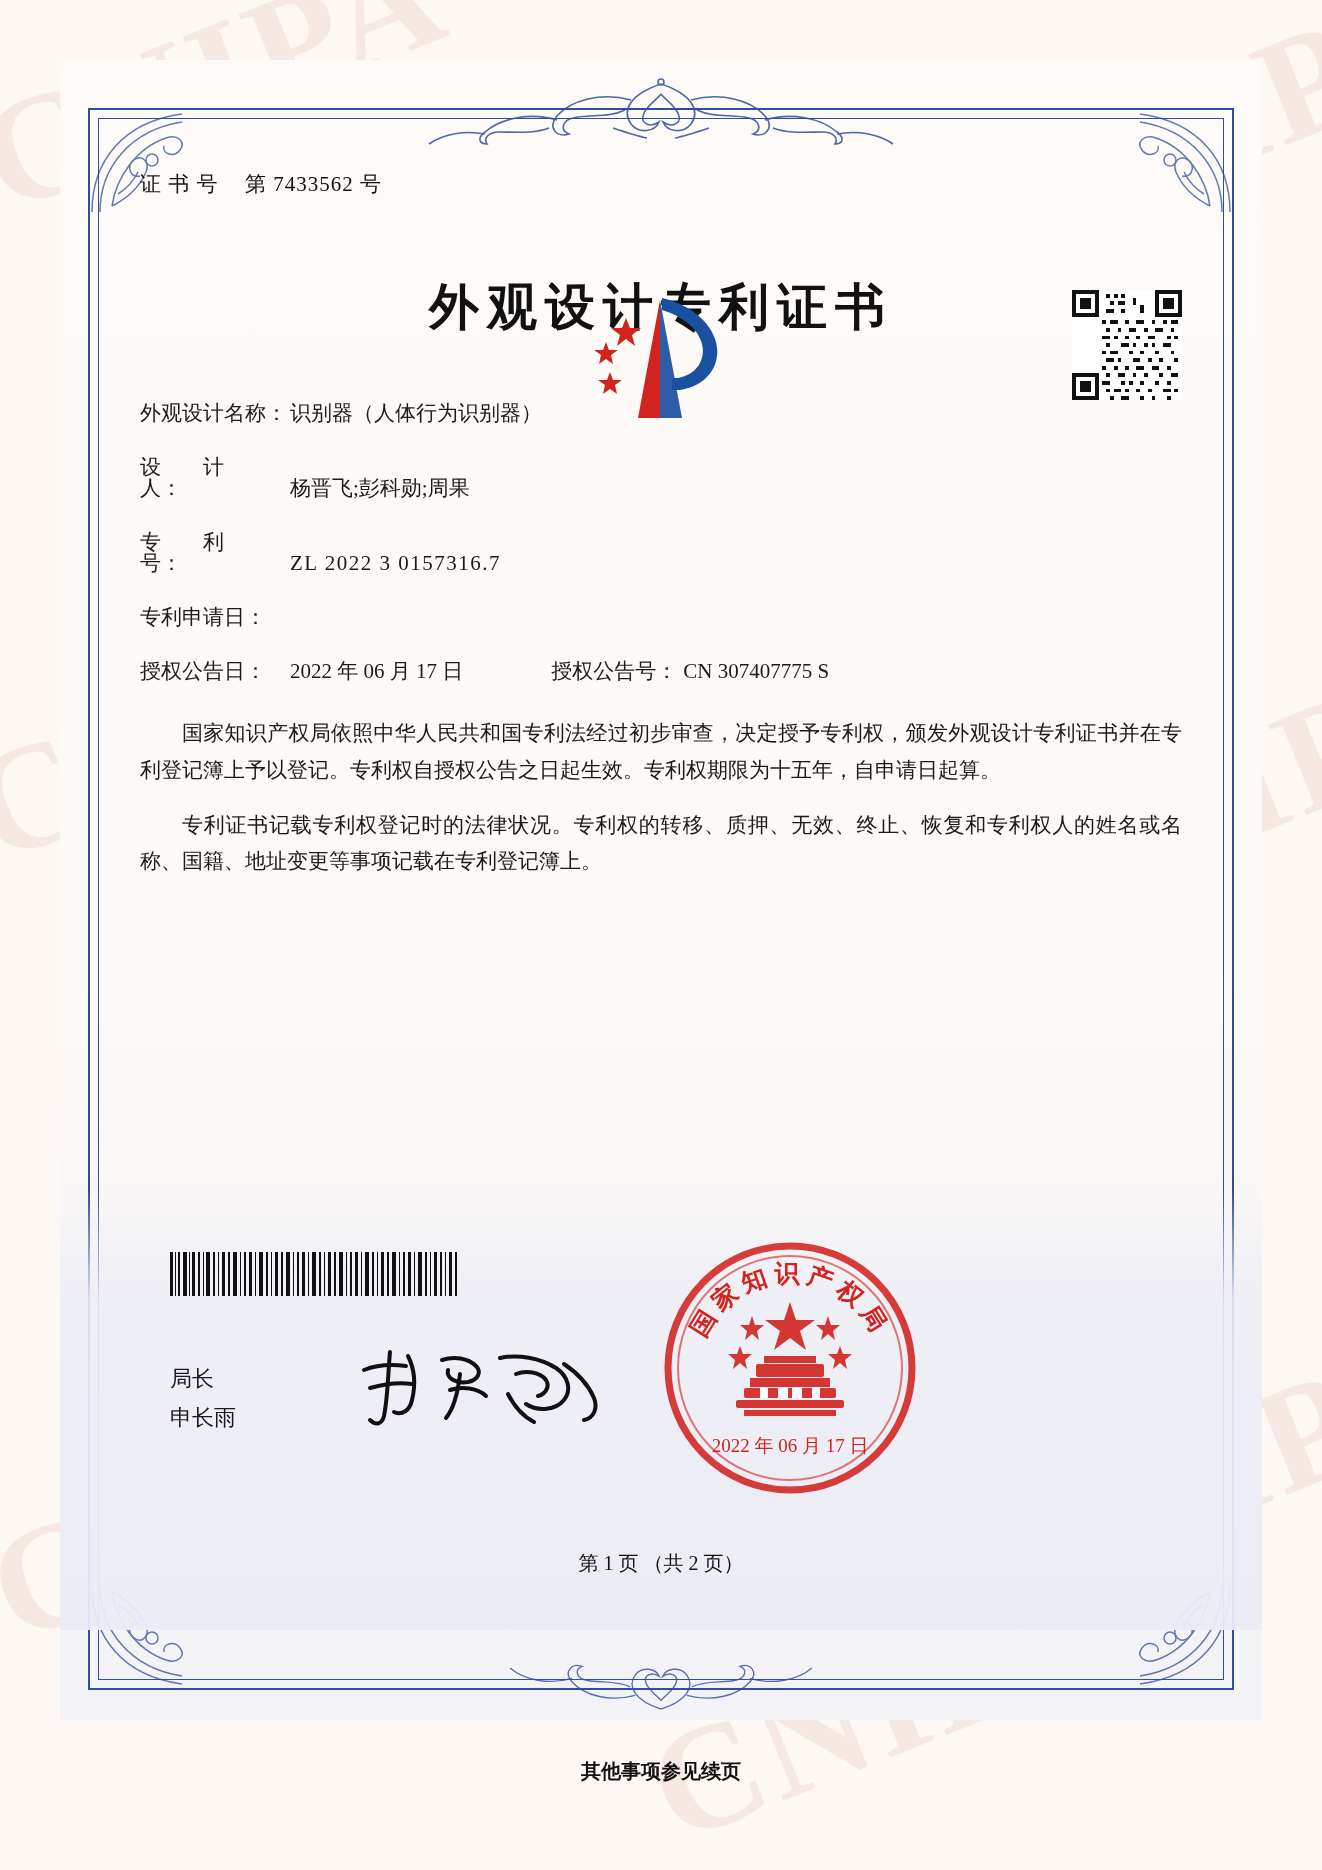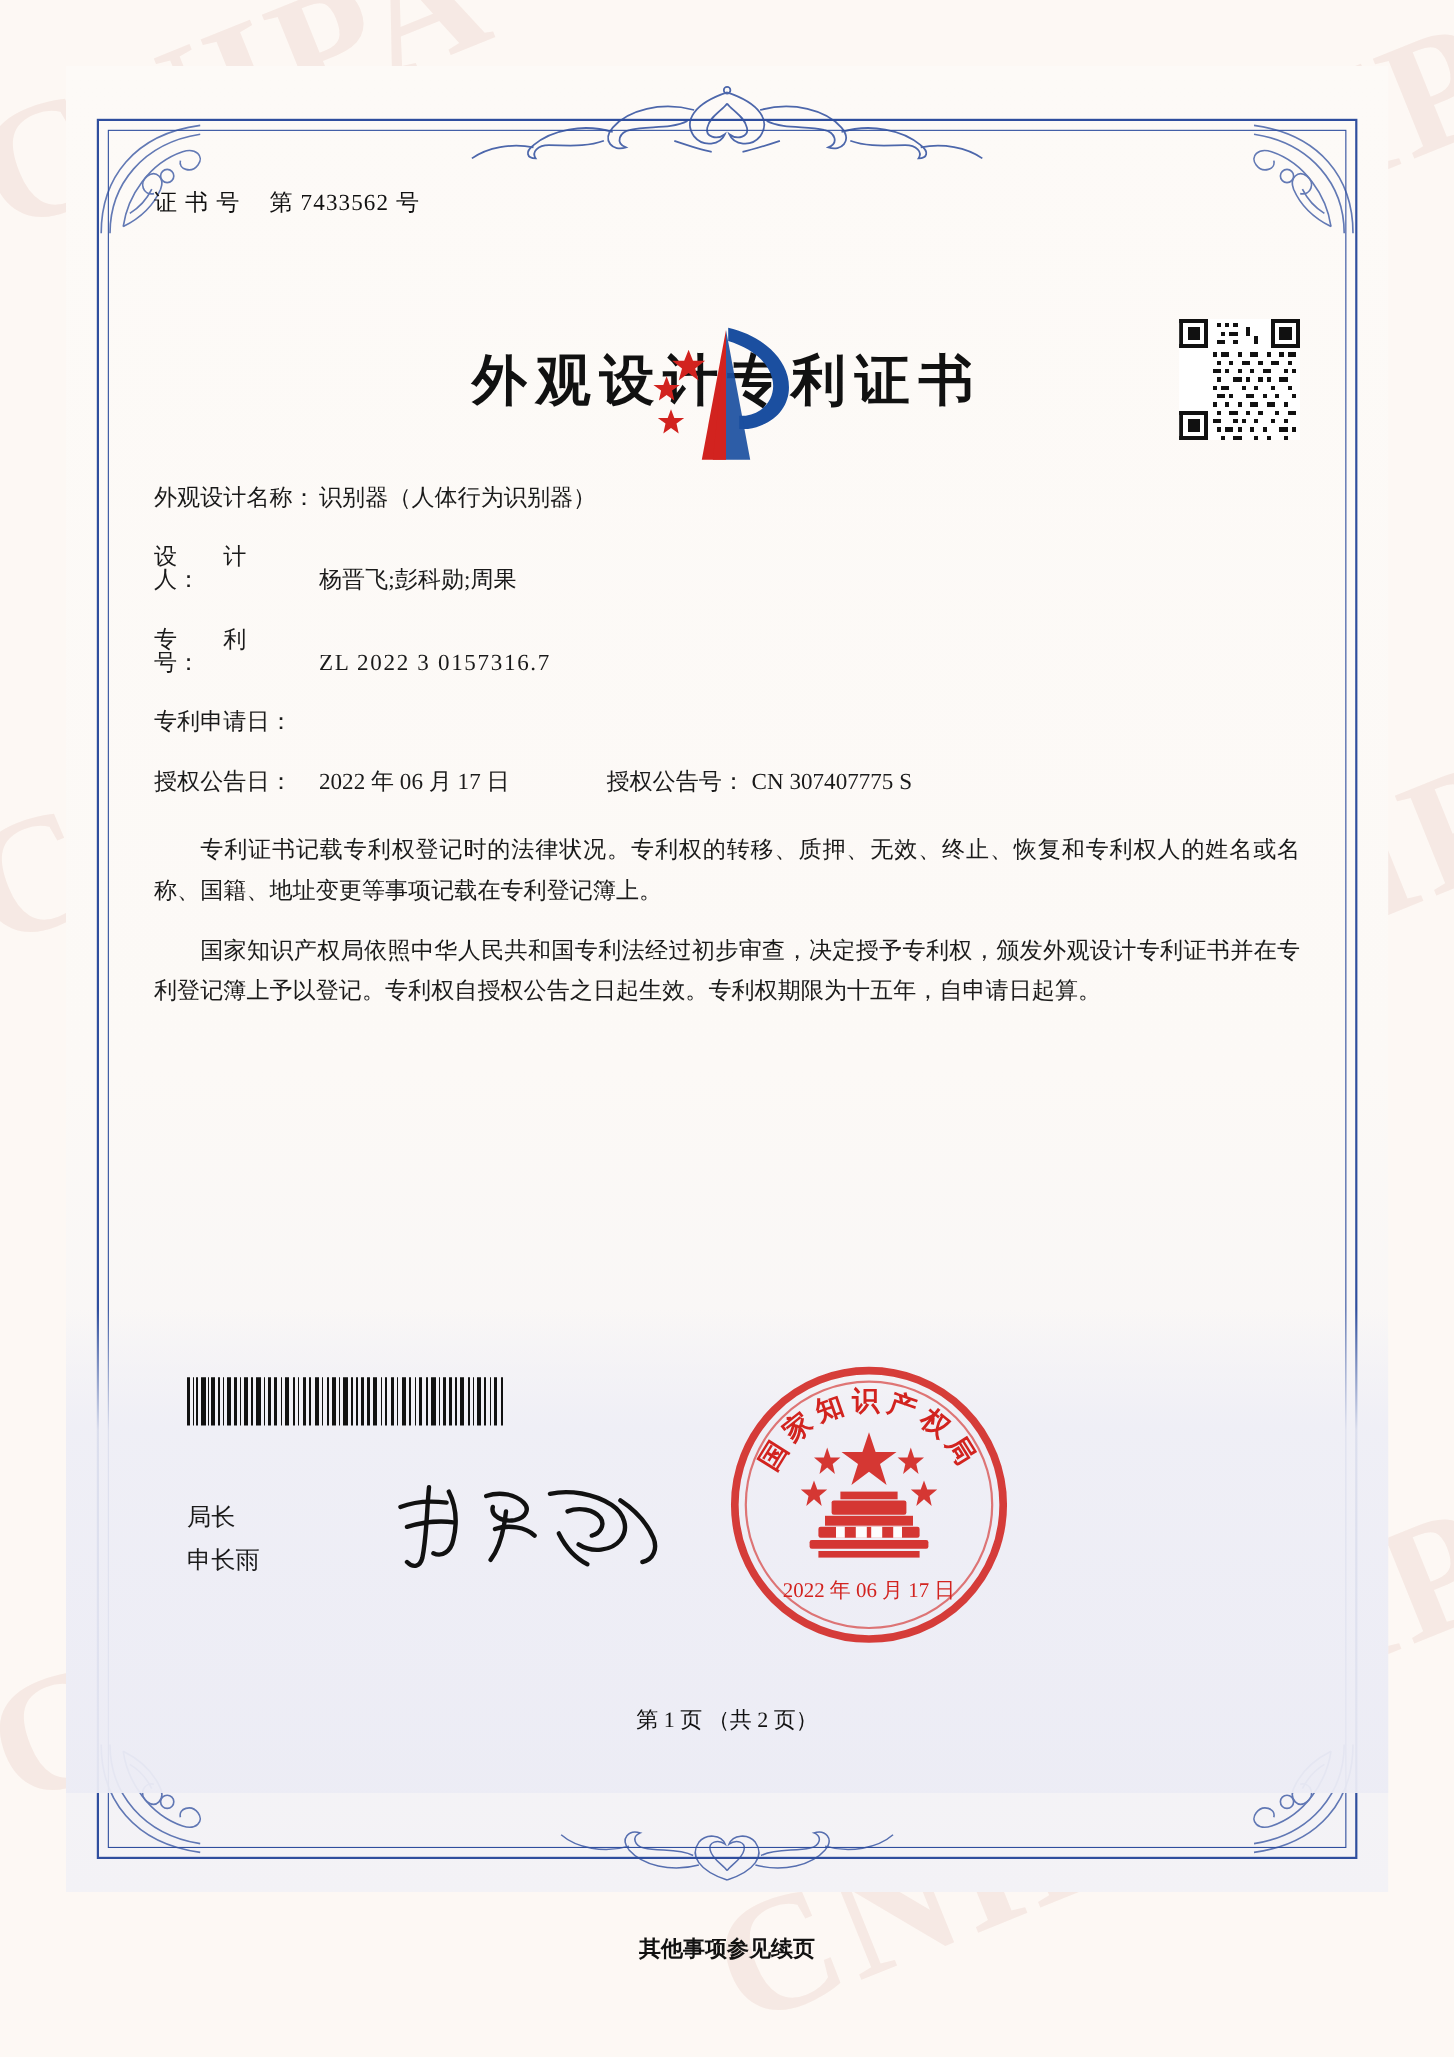--- a/index.html
+++ b/index.html
@@ -37,21 +37,21 @@
   .c-br{right:22px;bottom:24px;transform:scale(-1,-1);}
   .top-orn{position:absolute;left:50%;top:16px;transform:translateX(-50%);width:560px;height:70px;opacity:.85;}
   .bot-orn{position:absolute;left:50%;bottom:4px;transform:translateX(-50%) scaleY(-1);width:560px;height:60px;opacity:.8;}
 
   
   .content{position:absolute;left:80px;top:110px;right:80px;z-index:3;}
   .cert-no{font-size:21px;letter-spacing:1px;color:#111;}
   .logo{position:absolute;left:50%;top:120px;transform:translateX(-50%);width:170px;height:140px;}
   .qr{position:absolute;right:0;top:120px;width:110px;height:110px;}
   .title{
-    text-align:center;margin-top:115px;
+    text-align:center;margin-top:76px;
     font-size:50px;font-weight:700;letter-spacing:8px;color:#111;
     font-family:"Liberation Serif",serif;
   }
   .fields{margin-top:62px;font-size:21px;line-height:1;}
   .row{display:flex;align-items:flex-end;margin-bottom:33px;}
   .lab{width:150px;flex:0 0 150px;letter-spacing:0px;}
   .val{flex:1;}
   .val.mono{font-family:"Liberation Serif",serif;letter-spacing:1.5px;}
   .row.addr .val{line-height:1.45;}
   .row.pub{}
@@ -310,22 +310,22 @@
           <div class="lab">授权公告日：</div>
           <div>2022 年 06 月 17 日</div>
         </div>
         <div class="pub-right">
           <div class="lab">授权公告号：</div>
           <div>CN 307407775 S</div>
         </div>
       </div>
     </div>
 
+    <div class="para">国家知识产权局依照中华人民共和国专利法经过初步审查，决定授予专利权，颁发外观设计专利证书并在专利登记簿上予以登记。专利权自授权公告之日起生效。专利权期限为十五年，自申请日起算。</div>
     <div class="para">专利证书记载专利权登记时的法律状况。专利权的转移、质押、无效、终止、恢复和专利权人的姓名或名称、国籍、地址变更等事项记载在专利登记簿上。</div>
-    <div class="para">国家知识产权局依照中华人民共和国专利法经过初步审查，决定授予专利权，颁发外观设计专利证书并在专利登记簿上予以登记。专利权自授权公告之日起生效。专利权期限为十五年，自申请日起算。</div>
   </div>
 
   <div class="bottom">
 
     <svg class="barcode" viewBox="0 0 290 44" shape-rendering="crispEdges">
       <g fill="#111">
         <rect x="0" y="0" width="3" height="44"></rect>
           <rect x="5" y="0" width="1" height="44"></rect>
         <rect x="8" y="0" width="2" height="44"></rect>
           <rect x="13" y="0" width="4" height="44"></rect>

